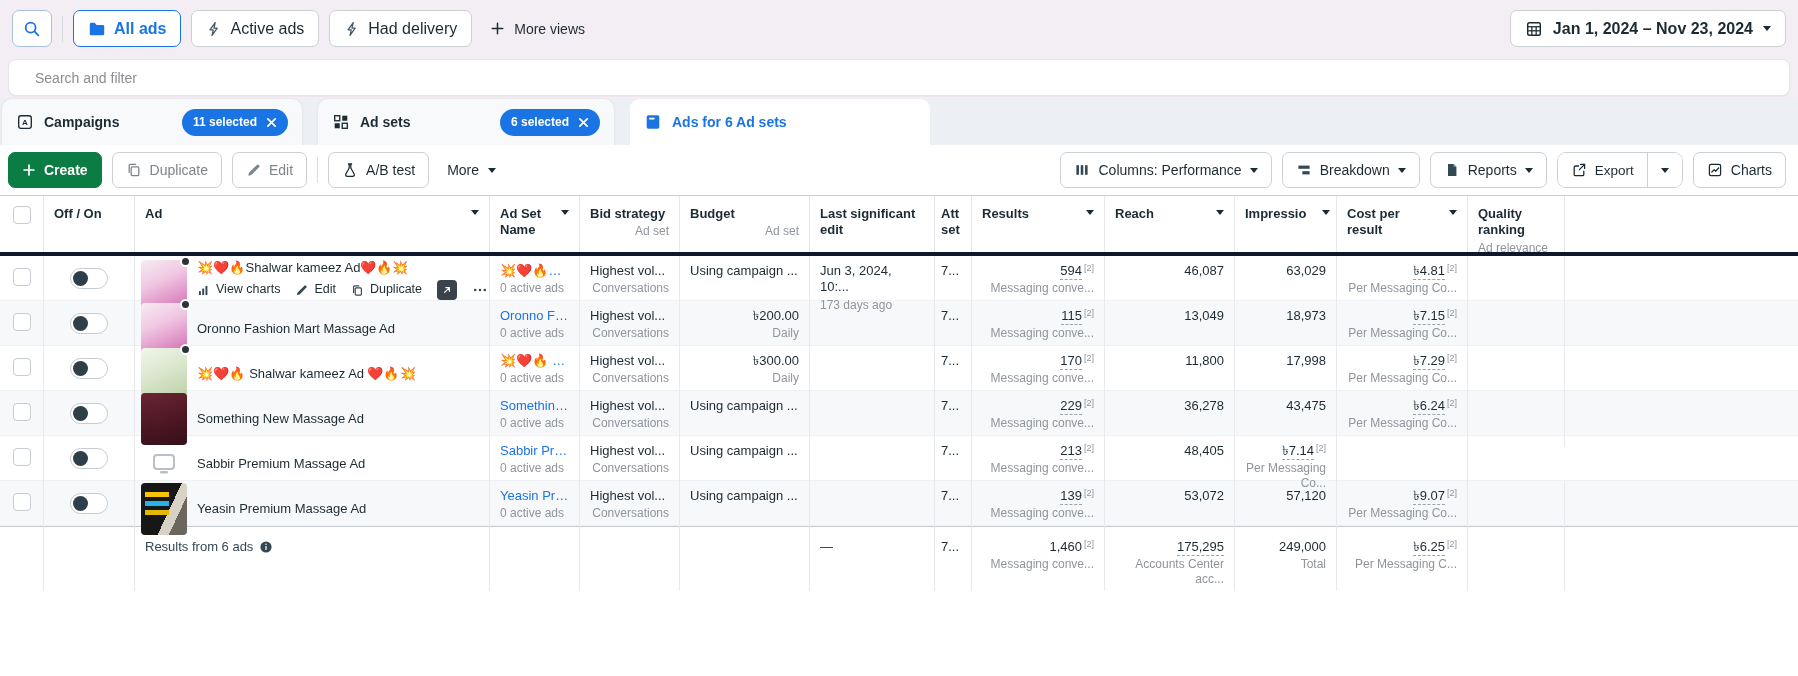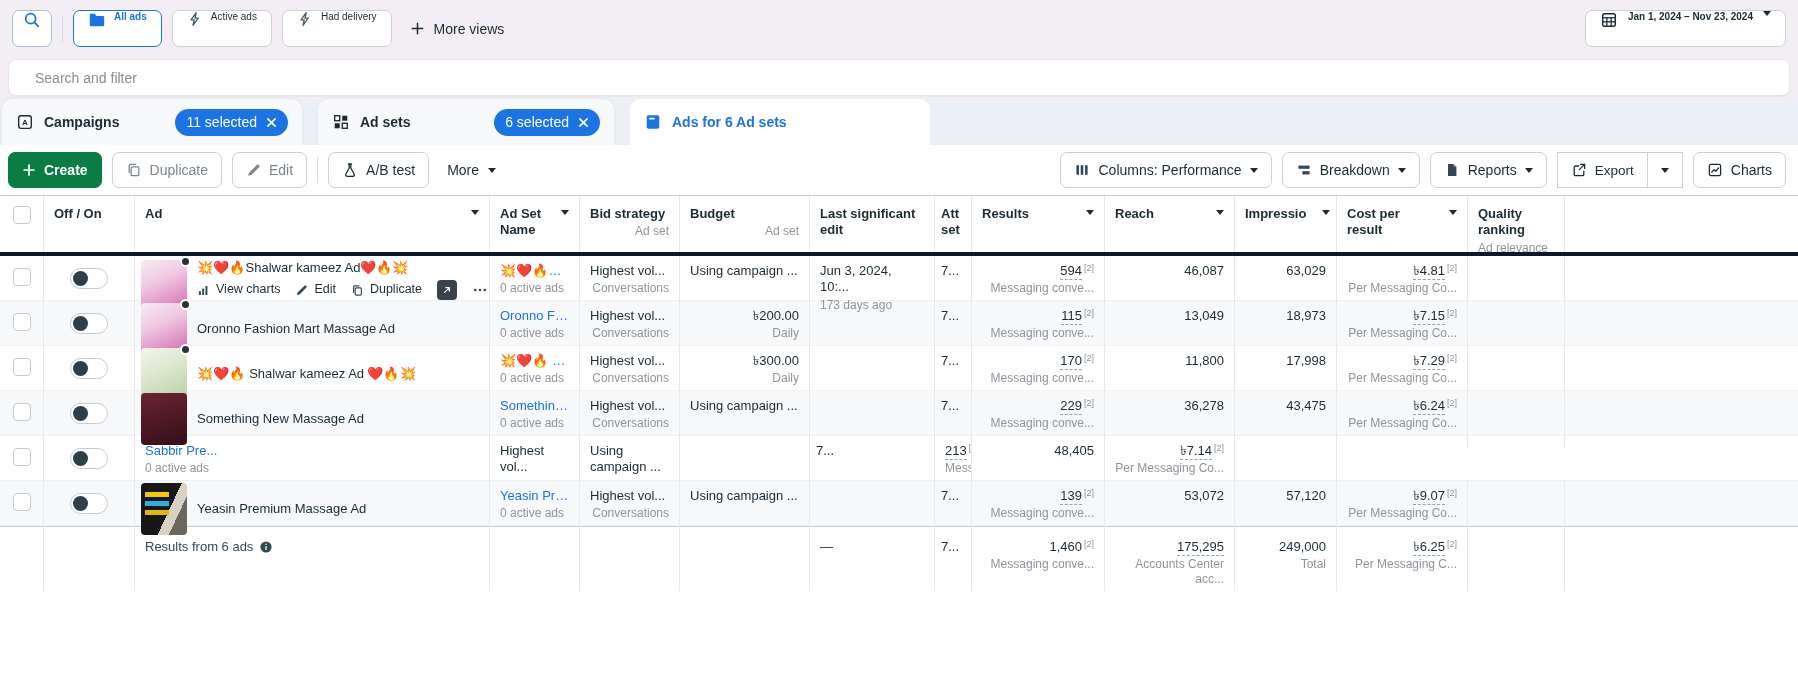--- a/index.html
+++ b/index.html
@@ -1,51 +1,51 @@
 <!DOCTYPE html>
 <html><head>
 <meta charset="utf-8">
 <style>
   *{box-sizing:border-box;margin:0;padding:0}
   body{background:#e9ebee;font-family:"Liberation Sans","DejaVu Sans",sans-serif}
   .app{position:relative;width:1798px;height:676px;background:#fff;overflow:hidden}
 
   
   .topbar{position:absolute;top:0;left:0;width:100%;height:57px;background:#f3eef3;display:flex;align-items:center;padding:0 12px;gap:10px}
-  .btn{display:inline-flex;align-items:flex-start;gap:8px;background:#fff;border:1px solid #ccd0d5;border-radius:7px;height:37px;padding:0 14px;font-size:10px;color:#1c2b33;cursor:pointer;white-space:nowrap}
+  .btn{display:inline-flex;align-items:center;gap:8px;background:#fff;border:1px solid #ccd0d5;border-radius:7px;height:37px;padding:0 14px;font-size:16px;color:#1c2b33;cursor:pointer;white-space:nowrap}
   .btn.blue{border-color:#1b74e4;color:#1b74e4;font-weight:bold}
   .iconbtn{width:40px;justify-content:center;padding:0;border-color:#a9c0d8}
   .plainbtn{display:inline-flex;align-items:center;gap:9px;font-size:14px;color:#1c2b33;background:none;border:none;cursor:pointer;padding:0 8px;white-space:nowrap}
   .vdiv{width:1px;height:26px;background:#d8dadf}
   .datebtn{margin-left:auto;font-weight:bold;gap:10px}
   .caret{display:inline-block;width:0;height:0;border-left:4.5px solid transparent;border-right:4.5px solid transparent;border-top:5.5px solid #1c2b33}
 
   
   .filterbar{position:absolute;top:57px;left:0;width:100%;height:42px;background:#f3eef3;padding:2px 8px}
   .searchfield{width:100%;height:37px;background:#fff;border:1px solid #e4e6eb;border-radius:8px;display:flex;align-items:center;padding:0 26px;box-shadow:0 1px 1px rgba(0,0,0,.03)}
   .searchfield input{border:none;outline:none;width:100%;font-size:14px;color:#1c2b33;font-family:inherit;background:transparent}
   .searchfield input::placeholder{color:#8a8d91}
 
   
   .tabstrip{position:absolute;top:99px;left:0;width:100%;height:46px;background:#eceff3;display:flex;align-items:stretch;padding-left:2px}
   .tab{display:flex;align-items:center;gap:10px;padding:0 14px;border-radius:10px 10px 0 0;background:#f8f9fb;margin-right:16px;box-shadow:0 0 3px rgba(0,0,0,.07);cursor:pointer}
   .tab.w1{width:300px}.tab.w2{width:296px}.tab.w3{width:300px}
   .tab.active{background:#fff;box-shadow:none}
   .tab-label{font-size:14px;font-weight:bold;color:#1c2b33;white-space:nowrap}
   .tab.active .tab-label{color:#1b74e4}
-  .badge{margin-left:auto;display:inline-flex;align-items:center;gap:9px;background:#1b74e4;color:#fff;font-size:14px;font-weight:normal;height:27px;padding:0 11px;border-radius:15px;white-space:nowrap}
+  .badge{margin-left:auto;display:inline-flex;align-items:center;gap:9px;background:#1b74e4;color:#fff;font-size:12px;font-weight:bold;height:27px;padding:0 11px;border-radius:15px;white-space:nowrap}
 
   
   .panel{position:absolute;top:145px;left:0;width:100%;height:531px;background:#fff}
   .toolbar{height:50px;display:flex;align-items:center;gap:10px;padding:0 8px}
   .tbtn{display:inline-flex;align-items:center;gap:8px;background:#fff;border:1px solid #ccd0d5;border-radius:7px;height:36px;padding:0 13px;font-size:14px;color:#1c2b33;cursor:pointer;white-space:nowrap}
   .tbtn.muted{color:#7d858c}
   .create{background:#0c7c45;border-color:#0c7c45;color:#fff;font-weight:bold}
   .rgroup{margin-left:auto;display:flex;align-items:center;gap:10px;padding-right:4px}
-  .split{display:inline-flex;align-items:stretch;border:1px solid #ccd0d5;border-radius:0;overflow:hidden;height:36px}
+  .split{display:inline-flex;align-items:stretch;border:1px solid #ccd0d5;border-radius:9px;overflow:hidden;height:36px}
   .split .seg{display:inline-flex;align-items:center;gap:8px;padding:0 13px;font-size:13.5px;color:#1c2b33;cursor:pointer;background:#fff}
   .split .seg+.seg{border-left:1px solid #ccd0d5}
 
   
   .table{position:absolute;top:50px;left:0;width:100%;border-top:1px solid #c8ccd1;background:#fff}
   .trow{display:grid;grid-template-columns:44px 91px 355px 90px 100px 130px 125px 37px 133px 130px 102px 131px 97px minmax(0,1fr)}
   .cell{border-right:1px solid #e7e9ec;padding:7px 10px;font-size:13px;color:#1c2b33;overflow:hidden;line-height:1.25;min-width:0}
   .cell:last-child{border-right:none}
   .cell.tight{padding-left:6px;padding-right:6px}
   .thead{height:60px;border-bottom:4px solid #0f172a}
@@ -584,20 +584,31 @@
 
       <div class="trow row">
         <div class="cell ckcell">
             <span class="checkbox"></span>
           </div>
         <div class="cell tgcell">
             <span class="toggle">
               <span class="knob"></span>
             </span>
           </div>
+        <div class="cell adcell">
+          <span class="thumb t-ph">
+            <svg viewBox="0 0 24 22" width="24" height="22">
+                <rect x="2" y="2" width="20" height="14" rx="3" fill="none" stroke="#b9bfc6" stroke-width="2"></rect>
+                <rect x="8" y="18" width="8" height="2.5" rx="1.2" fill="#b9bfc6"></rect>
+              </svg>
+          </span>
+          <span class="adcol">
+              <span class="adname">Sabbir Premium Massage Ad</span>
+            </span>
+        </div>
         <div class="cell">
           <span class="link">Sabbir Pre...</span>
           <div class="sub">0 active ads</div>
         </div>
         <div class="cell">
             <div>Highest vol...</div>
             <div class="sub ar">Conversations</div>
           </div>
         <div class="cell">
             <div>Using campaign ...</div>

